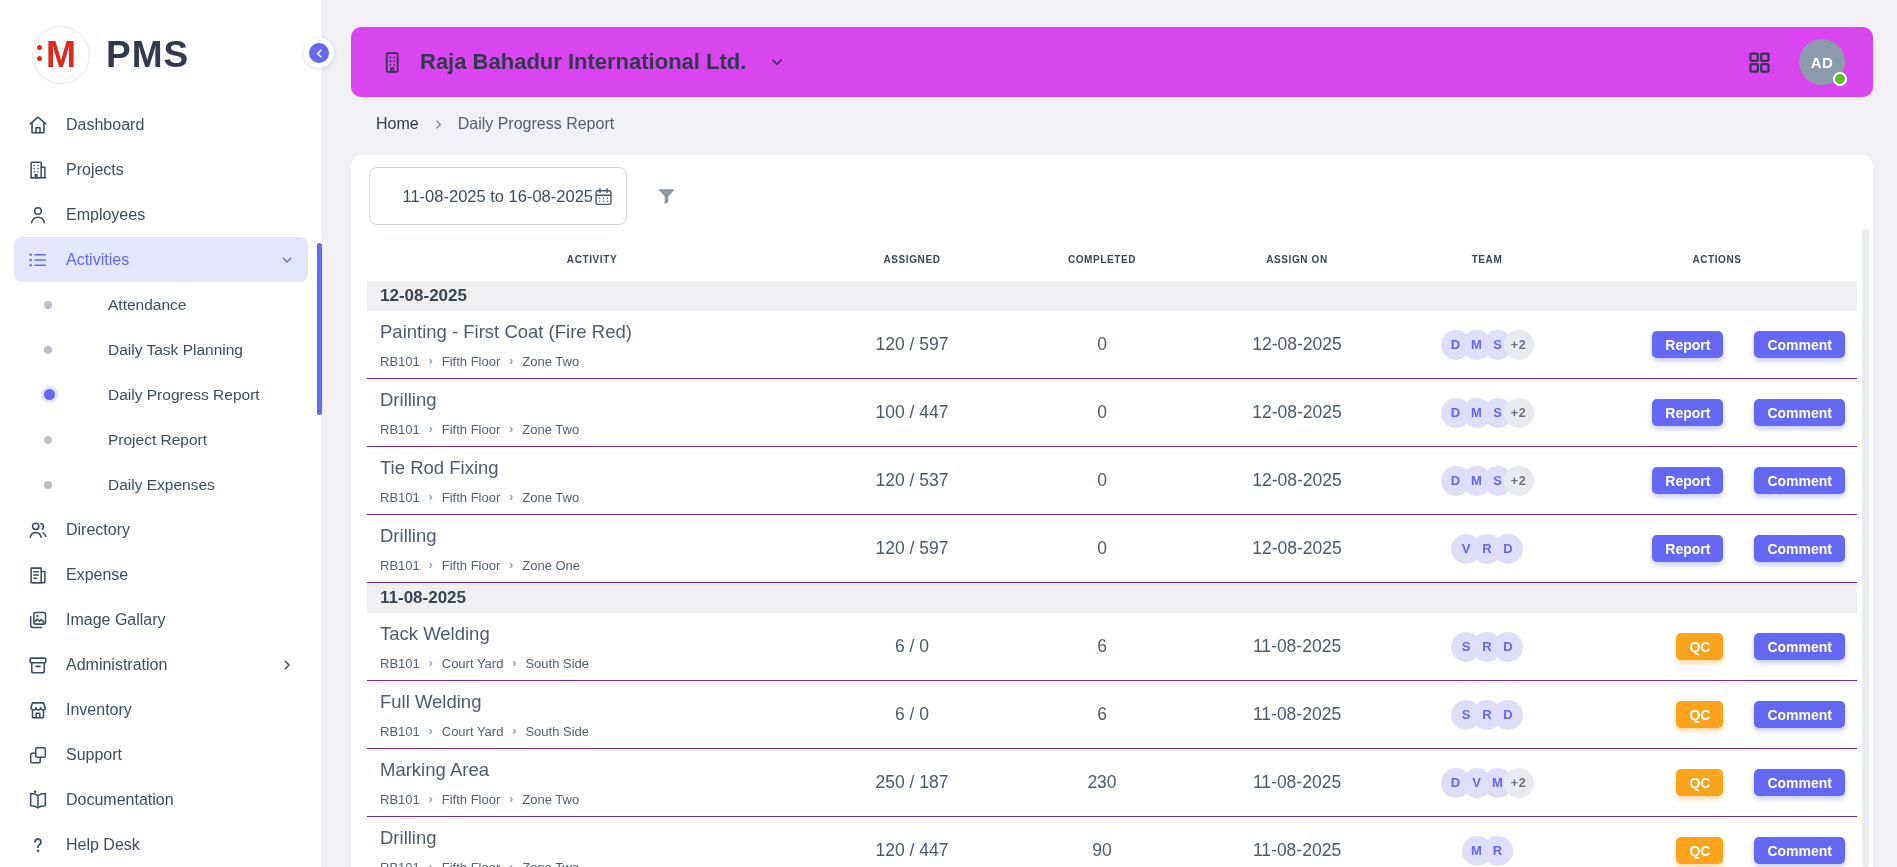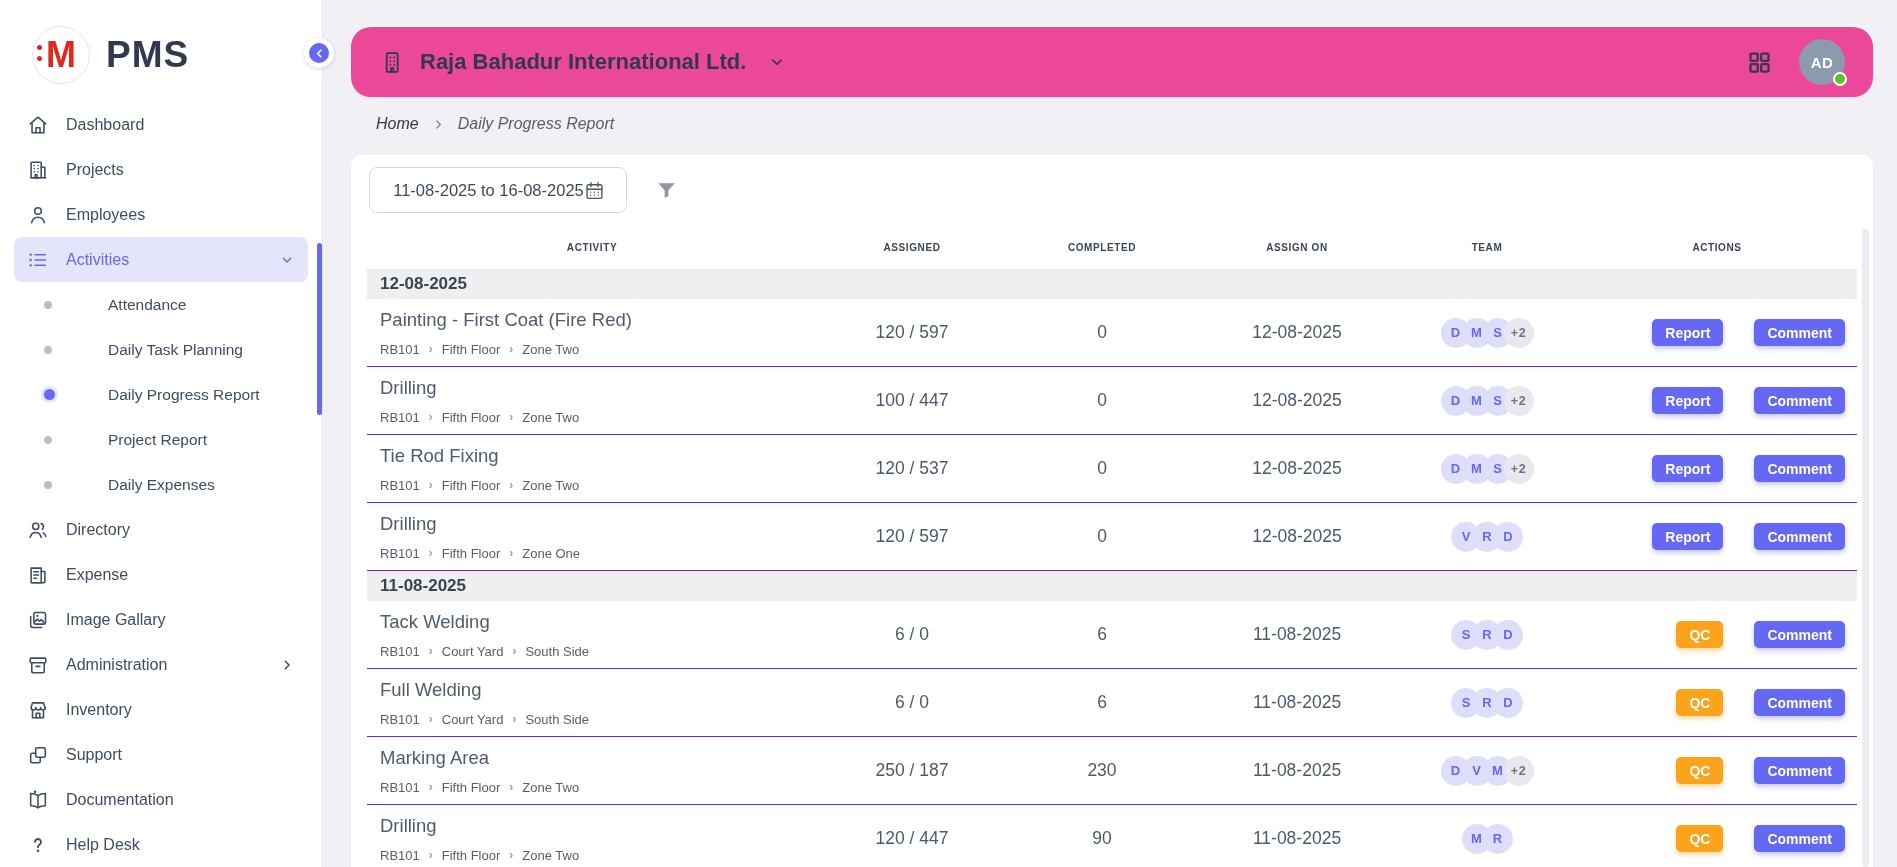--- a/index.html
+++ b/index.html
@@ -30,46 +30,46 @@
   .side-accent { position:absolute; right:0; top:243px; width:5px; height:172px;
                  background:#6468F2; border-radius:3px; }
   .collapse-btn { position:fixed; left:304px; top:38px; width:30px; height:30px; border-radius:50%;
                   background:#6468F2; border:5px solid #fff; display:flex; align-items:center;
                   justify-content:center; cursor:pointer; z-index:3;
                   box-shadow:0 1px 4px rgba(16,24,40,.15); }
   .collapse-btn svg { width:13px; height:13px; stroke:#fff !important; stroke-width:3 !important; }
 
   
   .main { margin-left:323px; height:867px; }
-  .topbar { margin:27px 24px 0 28px; height:70px; background:#ec4899; border-radius:20px;
+  .topbar { margin:27px 24px 0 28px; height:70px; background:#d946ef; border-radius:10px;
             display:flex; align-items:center; padding:0 28px 0 30px;
             box-shadow:0 1px 2px rgba(16,24,40,.05); }
   .company { display:flex; align-items:center; gap:14px; cursor:pointer; }
   .company .icon { width:25px; height:25px; color:#32394E; }
   .company-name { font-size:22px; font-weight:700; color:#32394E; }
   .company .chevd { width:18px; height:18px; margin-left:8px; color:#32394E; }
   .topbar-right { margin-left:auto; display:flex; align-items:center; gap:26px; }
   .grid-btn { width:27px; height:27px; color:#32394E; cursor:pointer; }
   .avatar { position:relative; width:46px; height:46px; border-radius:50%; background:#8C9BAC;
             display:flex; align-items:center; justify-content:center; cursor:pointer; }
   .avatar-init { color:#fff; font-size:15px; font-weight:700; letter-spacing:.5px; }
   .status-dot { position:absolute; right:-2px; bottom:-1px; width:14px; height:14px;
                 border-radius:50%; background:#5DC21F; border:2.5px solid #fff; }
 
-  .breadcrumb { margin:18px 24px 0 53px; display:flex; align-items:center; gap:13px; font-size:16px;font-style:italic; }
+  .breadcrumb { margin:18px 24px 0 53px; display:flex; align-items:center; gap:13px; font-size:16px; }
   .bc-home { color:#32394E; cursor:pointer; }
   .bc-sep { width:13px; height:13px; color:#7C8794; }
   .bc-current { color:#545E6D; }
 
   .content-card { position:relative; margin:22px 24px 0 28px; height:712px; background:#fff;
                   border-radius:10px 10px 0 0; padding:12px 16px 0 16px; overflow:hidden;
                   box-shadow:0 1px 2px rgba(16,24,40,.05); }
   .filter-row { display:flex; align-items:center; gap:28px; padding-left:2px; margin-bottom:12px; }
-  .date-input { width:258px; height:46px; border:1px solid #D4D9E0; border-radius:8px;
-                display:flex; align-items:center; justify-content:center;
+  .date-input { width:258px; height:58px; border:1px solid #D4D9E0; border-radius:8px;
+                display:flex; align-items:center; justify-content:flex-end;
                 padding:0 12px 0 14px; cursor:pointer; background:#fff; }
   .date-text { font-size:16.5px; color:#3C4A5F; }
   .cal-icon { width:21px; height:21px; color:#4A5668; }
   .funnel-btn { width:23px; height:23px; cursor:pointer; }
 
   .thead { display:grid; grid-template-columns:450px 190px 190px 200px 180px 1fr;
            height:44px; align-items:center; }
   .th { text-align:center; font-size:10px; font-weight:700; color:#3A4657; letter-spacing:.6px; }
   .group-row { background:#EFEFF1; height:30px; display:flex; align-items:center;
                padding:0 13px; font-size:17px; font-weight:700; color:#3A4554; }

